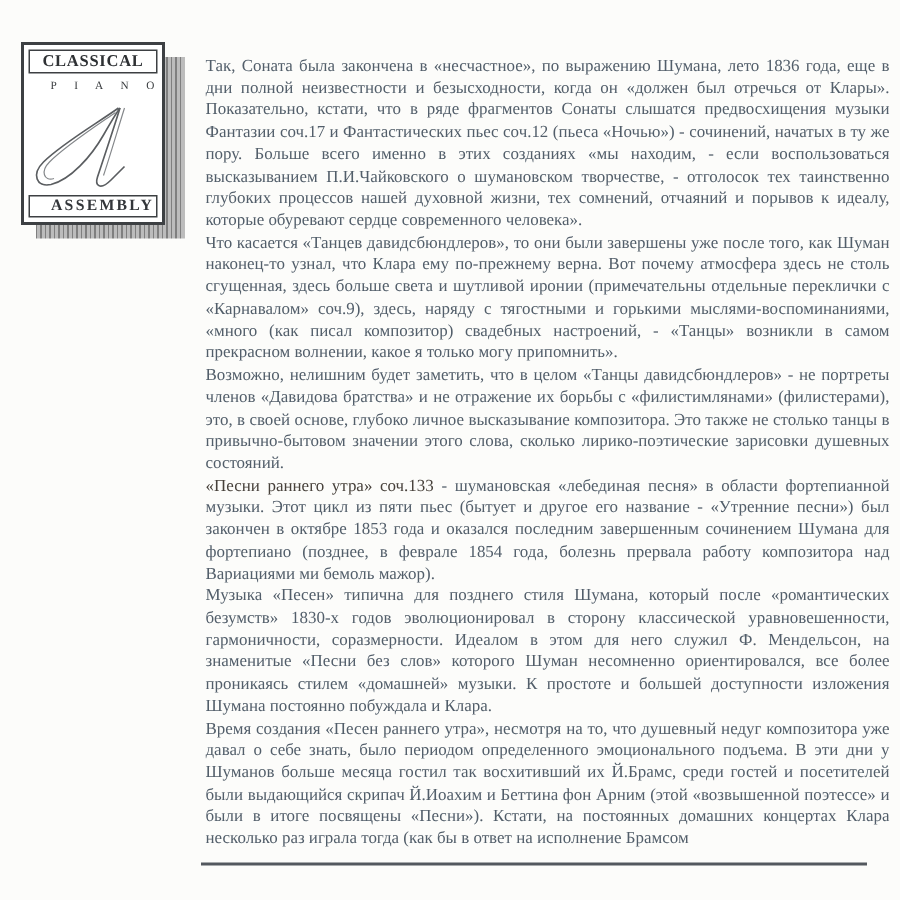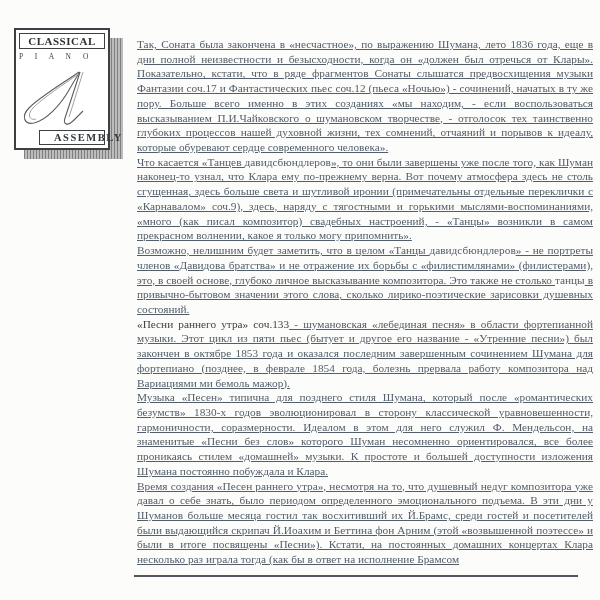--- a/index.html
+++ b/index.html
@@ -19,38 +19,38 @@
     position:absolute;left:14px;top:28px;width:96px;height:122px;
     background:#ffffff;border:2px solid #3d4043;box-sizing:border-box;
   }
   .logo-title{
     margin:3px 3px 0 3px;border:1px solid #3d4043;
     font-size:11px;font-weight:bold;letter-spacing:0.5px;
     text-align:center;color:#2e3134;padding:1px 0;
   }
   .logo-piano{
     margin-top:3px;font-size:7.5px;letter-spacing:5px;
-    text-align:left;color:#3a3d40;padding-left:3px;
+    text-align:right;color:#3a3d40;padding-left:3px;
   }
   .logo-monogram{
     position:absolute;left:1px;top:36px;width:90px;height:64px;
   }
   .logo-assembly{
     position:absolute;left:3px;right:3px;bottom:3px;border:1px solid #3d4043;
     font-size:10.5px;font-weight:bold;letter-spacing:1.5px;
-    text-align:center;color:#33363a;padding:1px 14px;margin-left:20px;
+    text-align:center;color:#33363a;padding:1px 14px;
   }
   
   .article{
     position:absolute;left:137px;top:37px;width:456px;height:538px;
     overflow:hidden;
     font-size:11.3px;line-height:14.72px;color:#525e6a;
   }
   .para{margin:0;text-align:justify;}
-  .seg-normal{font-style:normal;text-decoration:underline;}
+  .seg-normal{font-style:normal;}
   .seg-italic{}
   .seg-bold{font-weight:normal;color:#47413b;}
   
   .bottom-rule{
     position:absolute;left:134px;top:575px;width:444px;height:2px;
     background:#53585e;
   }
 </style>
 </head>
 <body>

